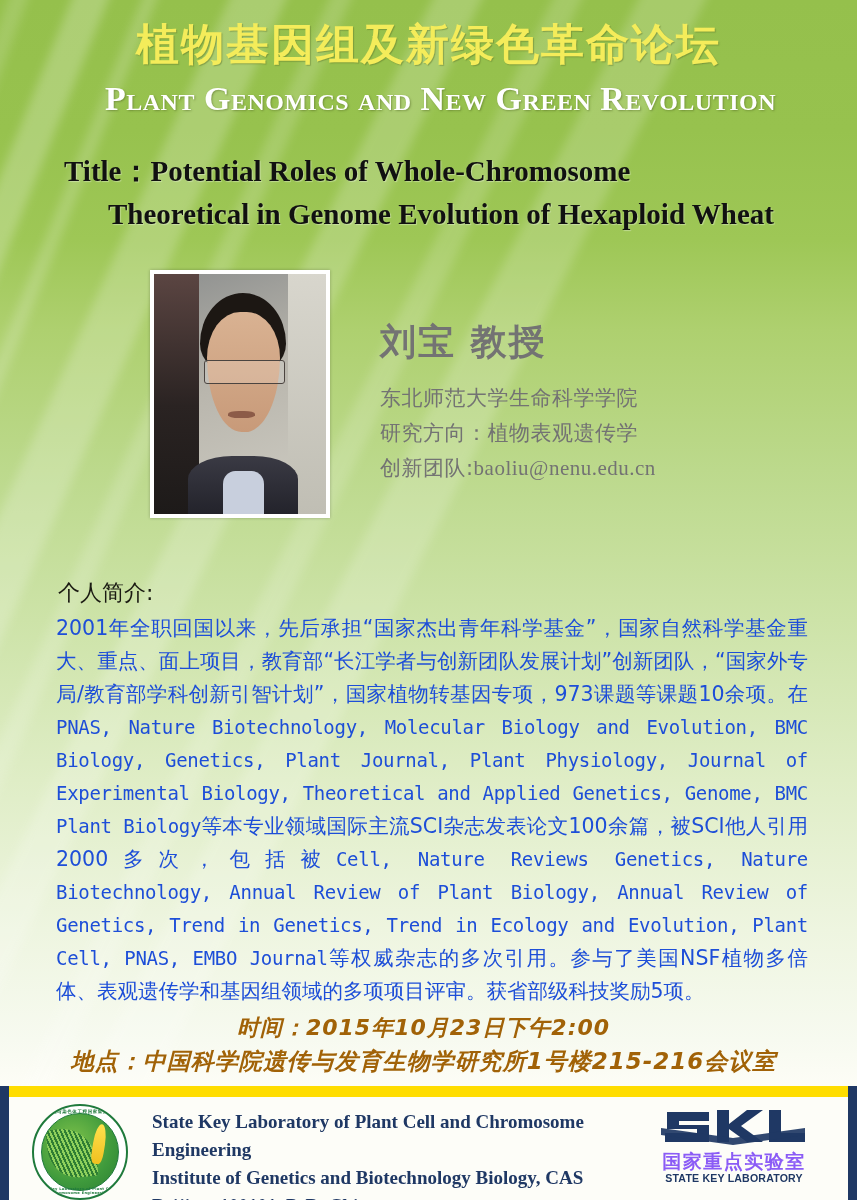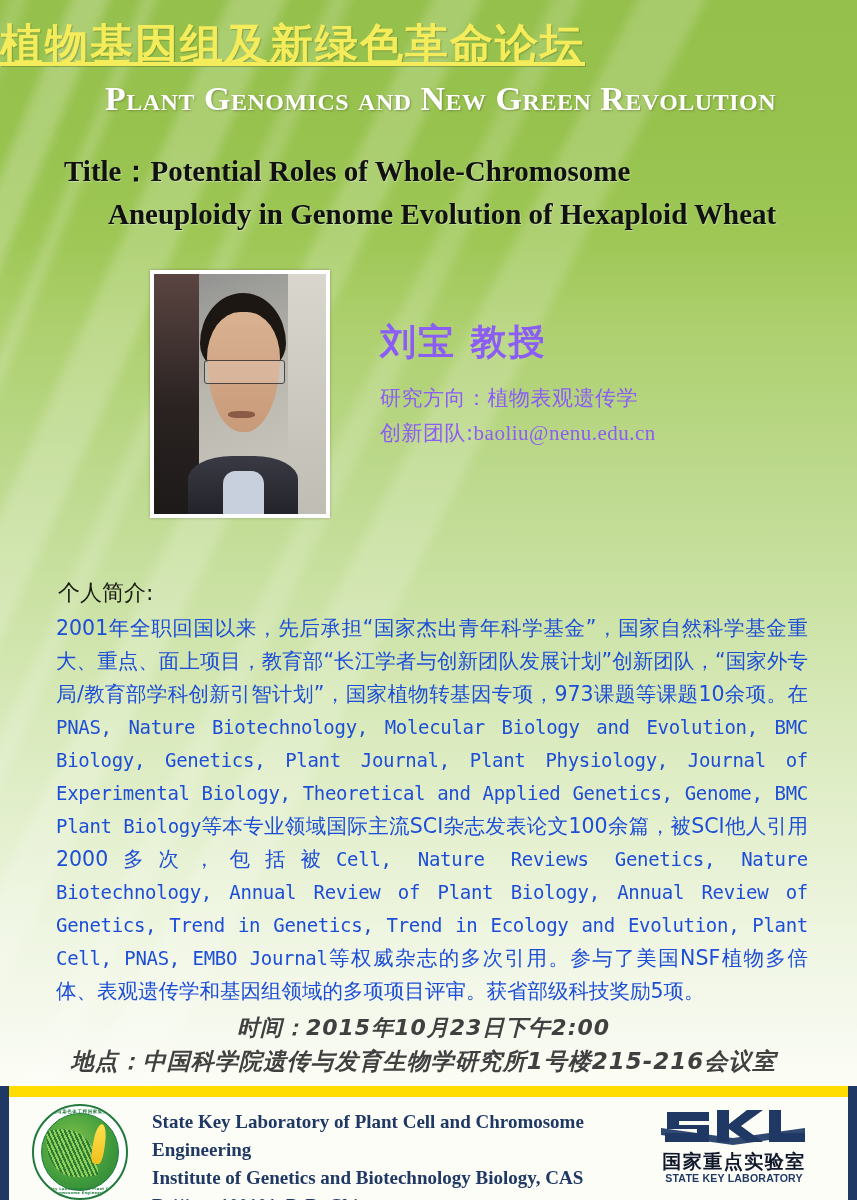--- a/index.html
+++ b/index.html
@@ -51,28 +51,27 @@
   .header {
     position: absolute;
     left: 0; top: 0;
     width: 857px;
     height: 140px;
   }
   .header-cn {
     position: absolute;
     left: 0; top: 16px;
     width: 857px;
-    text-align: left;
+    text-align: center;
     color: #f4ec5a;
     font-family: "DejaVu Sans", sans-serif;
     font-weight: bold;
     font-size: 43px;
     letter-spacing: 2px;
     text-shadow: 1px 1px 1px rgba(90,110,40,0.45);
-    text-decoration: underline;
   }
   .header-en {
     position: absolute;
     left: 12px; top: 80px;
     width: 857px;
     text-align: center;
     color: #ffffff;
     font-family: "Liberation Serif", serif;
     font-weight: bold;
     font-size: 34px;
@@ -133,21 +132,21 @@
                background: linear-gradient(180deg,#3a3a44,#23232b);
                border-radius:40% 40% 0 0; }
   .ph-shirt  { position:absolute; left:40%; bottom:0; width:24%; height:18%;
                background:#c8cfdd; border-radius:30% 30% 0 0; }
 
   .speaker-info {
     position: absolute;
     left: 380px;
     top: 318px;
     width: 420px;
-    color: #8b5cf6;
+    color: #737373;
     font-family: "DejaVu Sans", sans-serif;
   }
   .sp-name {
     font-size: 36px;
     font-weight: bold;
     letter-spacing: 2px;
     margin-bottom: 14px;
     font-family: "DejaVu Sans", sans-serif;
   }
   .sp-line {
@@ -189,21 +188,21 @@
     letter-spacing: -0.3px;
   }
 
   
   .event-lines {
     position: absolute;
     left: 0;
     top: 1012px;
     width: 847px;
     text-align: center;
-    color: #404040;
+    color: #a16207;
     font-family: "DejaVu Sans", sans-serif;
     font-weight: bold;
     font-style: italic;
     letter-spacing: 1px;
   }
   .ev-time  { font-size: 22px; line-height: 32px; }
   .ev-place { font-size: 23px; line-height: 34px; }
 
   
   .yellow-bar {
@@ -293,21 +292,21 @@
     position: absolute;
     right: 48px; top: 1104px;
     width: 150px; height: 92px;
   }
   .skl-mark {
     position: relative;
     width: 150px; height: 46px;
   }
   .skl-cn {
     text-align: center;
-    color: #0f172a;
+    color: #8b5cf6;
     font-family: "DejaVu Sans", sans-serif;
     font-weight: bold;
     font-size: 19px;
     letter-spacing: 1.5px;
     line-height: 22px;
   }
   .skl-en {
     text-align: center;
     color: #1f3864;
     font-family: "Liberation Sans", sans-serif;
@@ -335,38 +334,39 @@
     <div class="streak" style="left:30px;  top:-60px;  width:18px; height:1250px; transform:rotate(20deg); opacity:.28;"></div>
   </div>
 
   <div class="header">
     <div class="header-cn">植物基因组及新绿色革命论坛</div>
     <div class="header-en">Plant Genomics and New Green Revolution</div>
   </div>
 
   <div class="talk-title">
     <span class="ln1">Title：Potential Roles of Whole-Chromosome</span>
-    <span class="ln2">Aneuploidy in Genome Evolution of Hexaploid Wheat</span>
+    <span class="ln2">Theoretical in Genome Evolution of Hexaploid Wheat</span>
   </div>
 
   <div class="photo-frame">
     <div class="photo">
       <div class="ph-wall-l"></div>
       <div class="ph-wall-r"></div>
       <div class="ph-body"></div>
       <div class="ph-shirt"></div>
       <div class="ph-hair"></div>
       <div class="ph-face"></div>
       <div class="ph-glass"></div>
       <div class="ph-mouth"></div>
     </div>
   </div>
 
   <div class="speaker-info">
     <div class="sp-name">刘宝 教授</div>
+    <div class="sp-line">东北师范大学生命科学学院</div>
     <div class="sp-line">研究方向：植物表观遗传学</div>
     <div class="sp-line">
       <span>创新团队:</span><span class="mono">baoliu@nenu.edu.cn</span>
     </div>
   </div>
 
   <div class="bio-head">个人简介:</div>
   <div class="bio-body"><span>2001年全职回国以来，先后承担“国家杰出青年科学基金”，国家自然科学基金重大、重点、面上项目，教育部“长江学者与创新团队发展计划”创新团队，“国家外专局/教育部学科创新引智计划”，国家植物转基因专项，973课题等课题10余项。在</span><span class="en">PNAS, Nature Biotechnology, Molecular Biology and Evolution, BMC Biology, Genetics, Plant Journal, Plant Physiology, Journal of Experimental Biology, Theoretical and Applied Genetics, Genome, BMC Plant Biology</span><span>等本专业领域国际主流SCI杂志发表论文100余篇，被SCI他人引用2000多次，包括被</span><span class="en">Cell, Nature Reviews Genetics, Nature Biotechnology, Annual Review of Plant Biology, Annual Review of Genetics, Trend in Genetics, Trend in Ecology and Evolution, Plant Cell, PNAS, EMBO Journal</span><span>等权威杂志的多次引用。参与了美国NSF植物多倍体、表观遗传学和基因组领域的多项项目评审。获省部级科技奖励5项。</span></div>
 
   <div class="event-lines">

